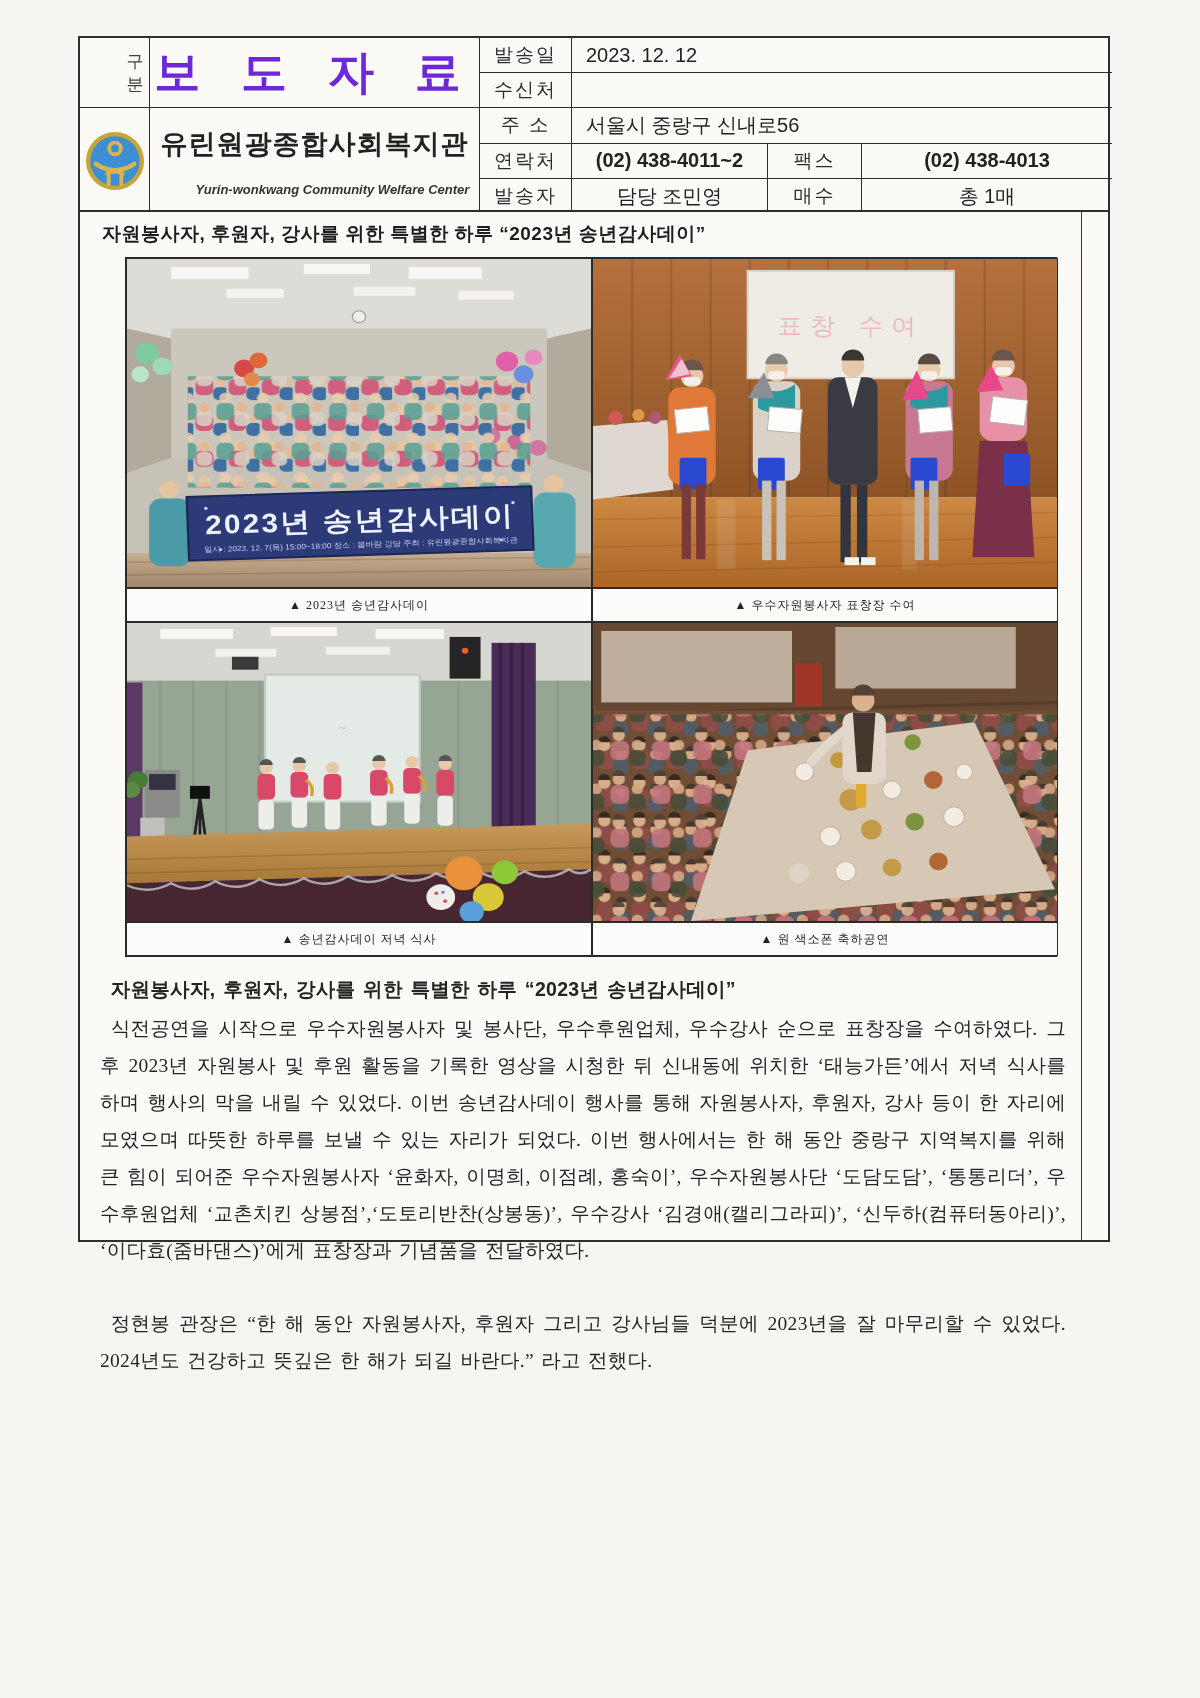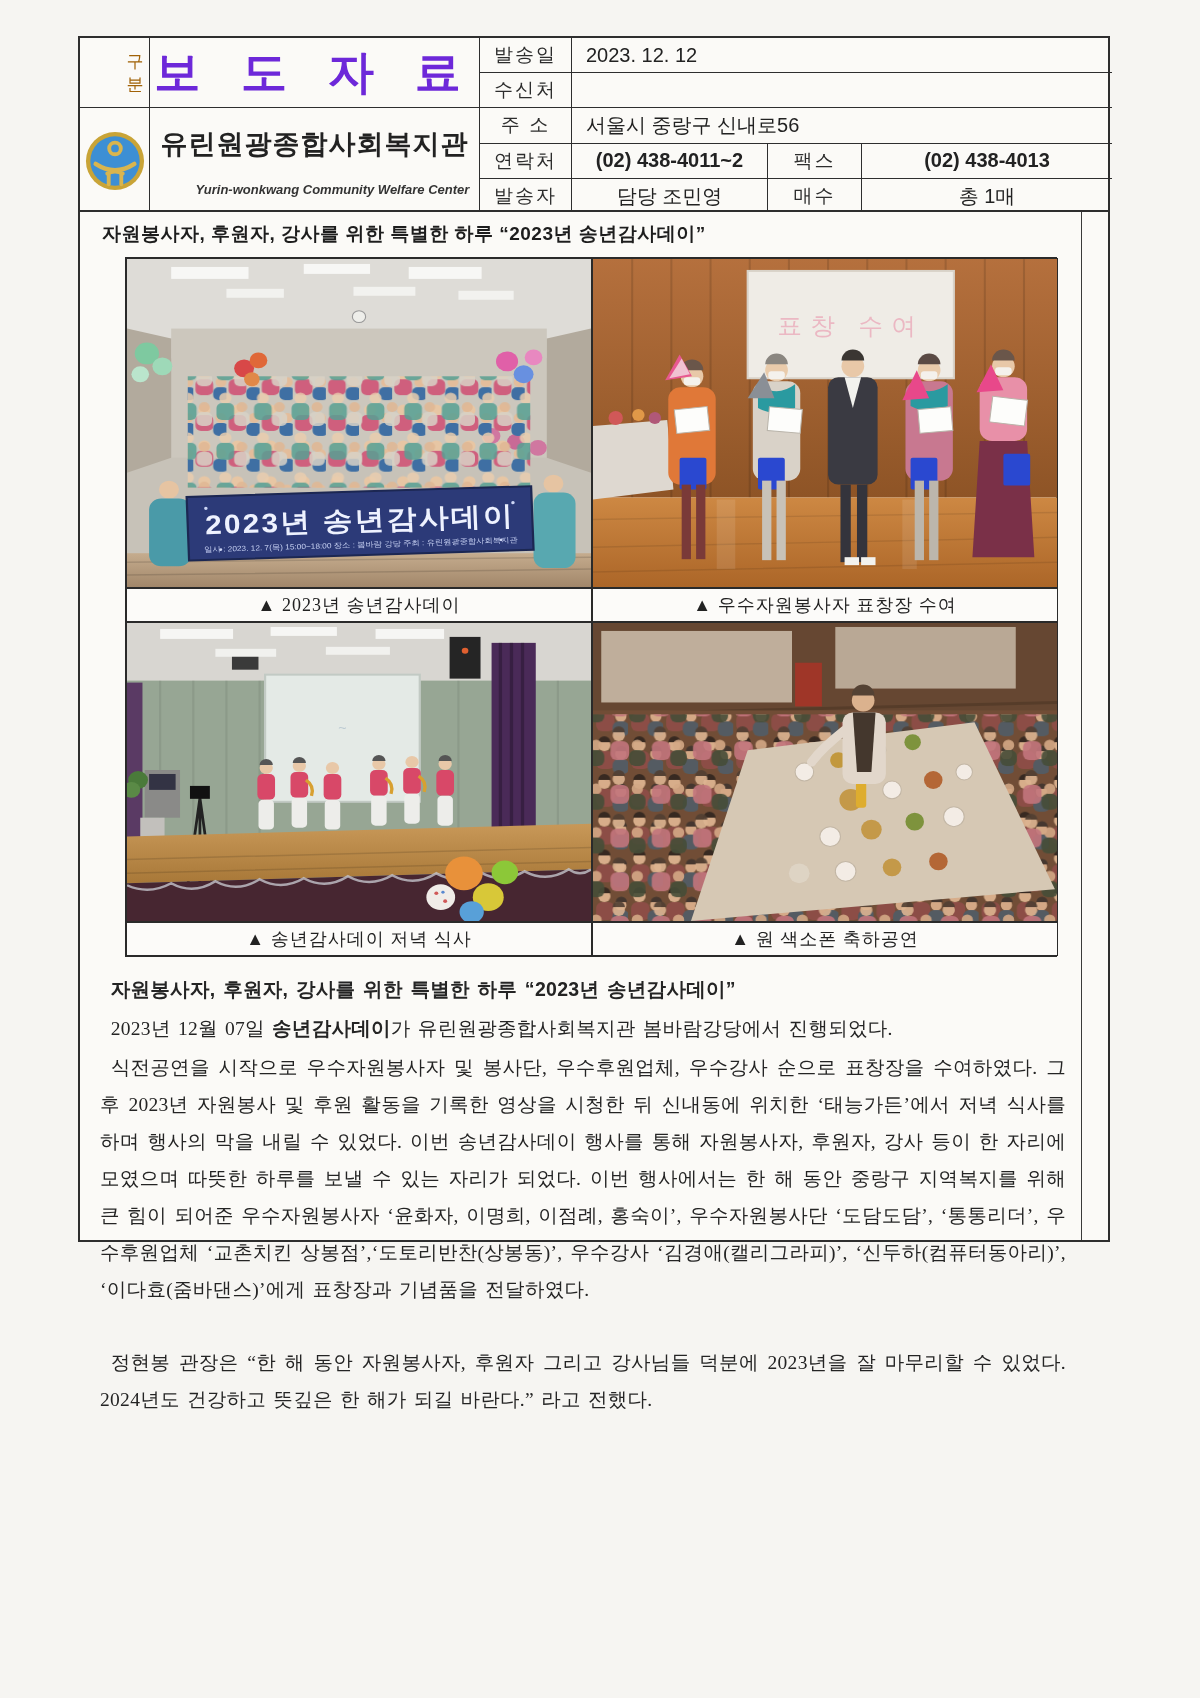--- a/index.html
+++ b/index.html
@@ -12,21 +12,21 @@
     display:grid;
     grid-template-columns:70px 330px 92px 196px 94px 250px;
     grid-template-rows:repeat(5,35.2px);
     border:2px solid #2e2e2e;background:#fbfaf7;box-sizing:border-box;
     font-family:"Liberation Sans","DejaVu Sans",sans-serif;
   }
   .hcell{border-right:1.5px solid #2e2e2e;border-bottom:1.5px solid #2e2e2e;
     display:flex;align-items:center;justify-content:center;box-sizing:border-box;overflow:hidden;}
   .hcell.last-col{border-right:none;}
   .hcell.last-row{border-bottom:none;}
-  .cell-cat{grid-column:1;grid-row:1/3;font-size:17px;letter-spacing:6px;color:#a16207;padding-left:47px;}
+  .cell-cat{grid-column:1;grid-row:1/3;font-size:17px;letter-spacing:6px;color:#404040;padding-left:47px;}
   .cell-doctype{grid-column:2;grid-row:1/3;font-size:46px;font-weight:bold;letter-spacing:14px;color:#6d28d9;}
   .cell-logo{grid-column:1;grid-row:3/6;}
   .cell-org{grid-column:2;grid-row:3/6;flex-direction:column;justify-content:center;gap:20px;}
   .org-kr{font-size:27px;font-weight:bold;letter-spacing:1px;color:#222;}
   .org-en{font-size:13px;font-style:italic;font-weight:bold;color:#333;margin-left:36px;}
   .hlabel{font-size:19px;color:#2d2d2d;letter-spacing:2px;}
   .hvalue{font-size:20px;color:#222;justify-content:flex-start;padding-left:14px;}
   .hvalue.center{justify-content:center;padding-left:0;text-align:right;}
   .hvalue.bold{font-weight:bold;font-family:"Liberation Sans","DejaVu Sans",sans-serif;}
   .span3{grid-column:4/7;}
@@ -48,21 +48,21 @@
     margin:8px 0 0 45px;width:932px;
     display:grid;grid-template-columns:466px 466px;
     border:1.5px solid #2a2a2a;box-sizing:border-box;background:#fff;
   }
   .photo-cell{border:1px solid #2a2a2a;box-sizing:border-box;height:330px;overflow:hidden;}
   .photo-cell.row2{height:300px;}
   .photo-cell svg{display:block;width:100%;height:100%;}
   .caption-cell{
     border:1.5px solid #2a2a2a;box-sizing:border-box;height:34px;
     display:flex;align-items:center;justify-content:center;
-    font-size:18px;letter-spacing:1px;color:#222;background:#fcfbf9;
+    font-size:12px;letter-spacing:1px;color:#222;background:#fcfbf9;
   }
 
   
   .body-text{padding:14px 42px 0 20px;}
   .body-heading{
     font-family:"Liberation Sans","DejaVu Sans",sans-serif;
     font-weight:bold;font-size:19px;margin:6px 0 26px 0;letter-spacing:.5px;
   }
   .body-text p{
     font-size:19.5px;line-height:37px;margin:0 0 2px 0;
@@ -414,19 +414,18 @@
           <rect width="450" height="300" fill="#a0642a" opacity=".12"></rect>
         </svg>
       </div>
 
       <div class="caption-cell">▲ 송년감사데이 저녁 식사</div>
       <div class="caption-cell">▲ 원 색소폰 축하공연</div>
     </div>
 
     <div class="body-text">
       <p class="body-heading">자원봉사자, 후원자, 강사를 위한 특별한 하루 “2023년 송년감사데이”</p>
-      <p><span>2023년 12월 07일 </span><span class="bold-kw">송년감사데이</span><span>가 유린원광종합사회복지관 봄바람강당에서 진행되었다.</span></p>
       <p>식전공연을 시작으로 우수자원봉사자 및 봉사단, 우수후원업체, 우수강사 순으로 표창장을 수여하였다. 그 후 2023년 자원봉사 및 후원 활동을 기록한 영상을 시청한 뒤 신내동에 위치한 ‘태능가든’에서 저녁 식사를 하며 행사의 막을 내릴 수 있었다. 이번 송년감사데이 행사를 통해 자원봉사자, 후원자, 강사 등이 한 자리에 모였으며 따뜻한 하루를 보낼 수 있는 자리가 되었다. 이번 행사에서는 한 해 동안 중랑구 지역복지를 위해 큰 힘이 되어준 우수자원봉사자 ‘윤화자, 이명희, 이점례, 홍숙이’, 우수자원봉사단 ‘도담도담’, ‘통통리더’, 우수후원업체 ‘교촌치킨 상봉점’,‘도토리반찬(상봉동)’, 우수강사 ‘김경애(캘리그라피)’, ‘신두하(컴퓨터동아리)’, ‘이다효(줌바댄스)’에게 표창장과 기념품을 전달하였다.</p>
       <p class="gap-before">정현봉 관장은 “한 해 동안 자원봉사자, 후원자 그리고 강사님들 덕분에 2023년을 잘 마무리할 수 있었다. 2024년도 건강하고 뜻깊은 한 해가 되길 바란다.” 라고 전했다.</p>
     </div>
   </div>
 
 </div>
 
 </body></html>

